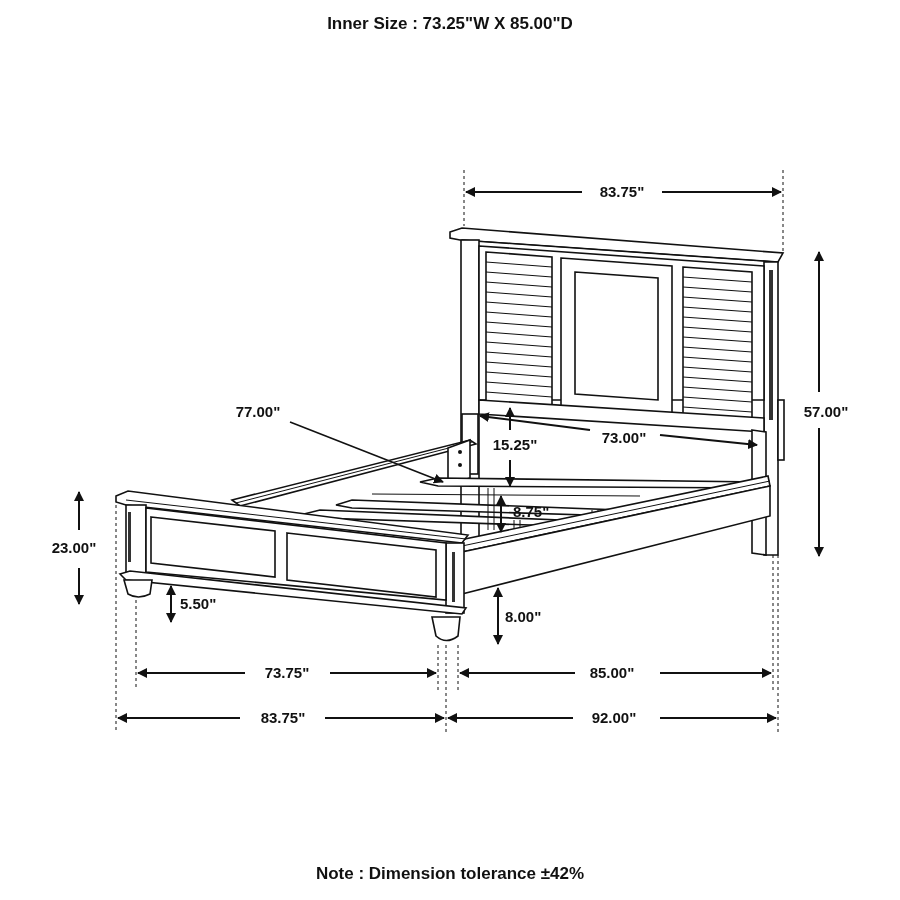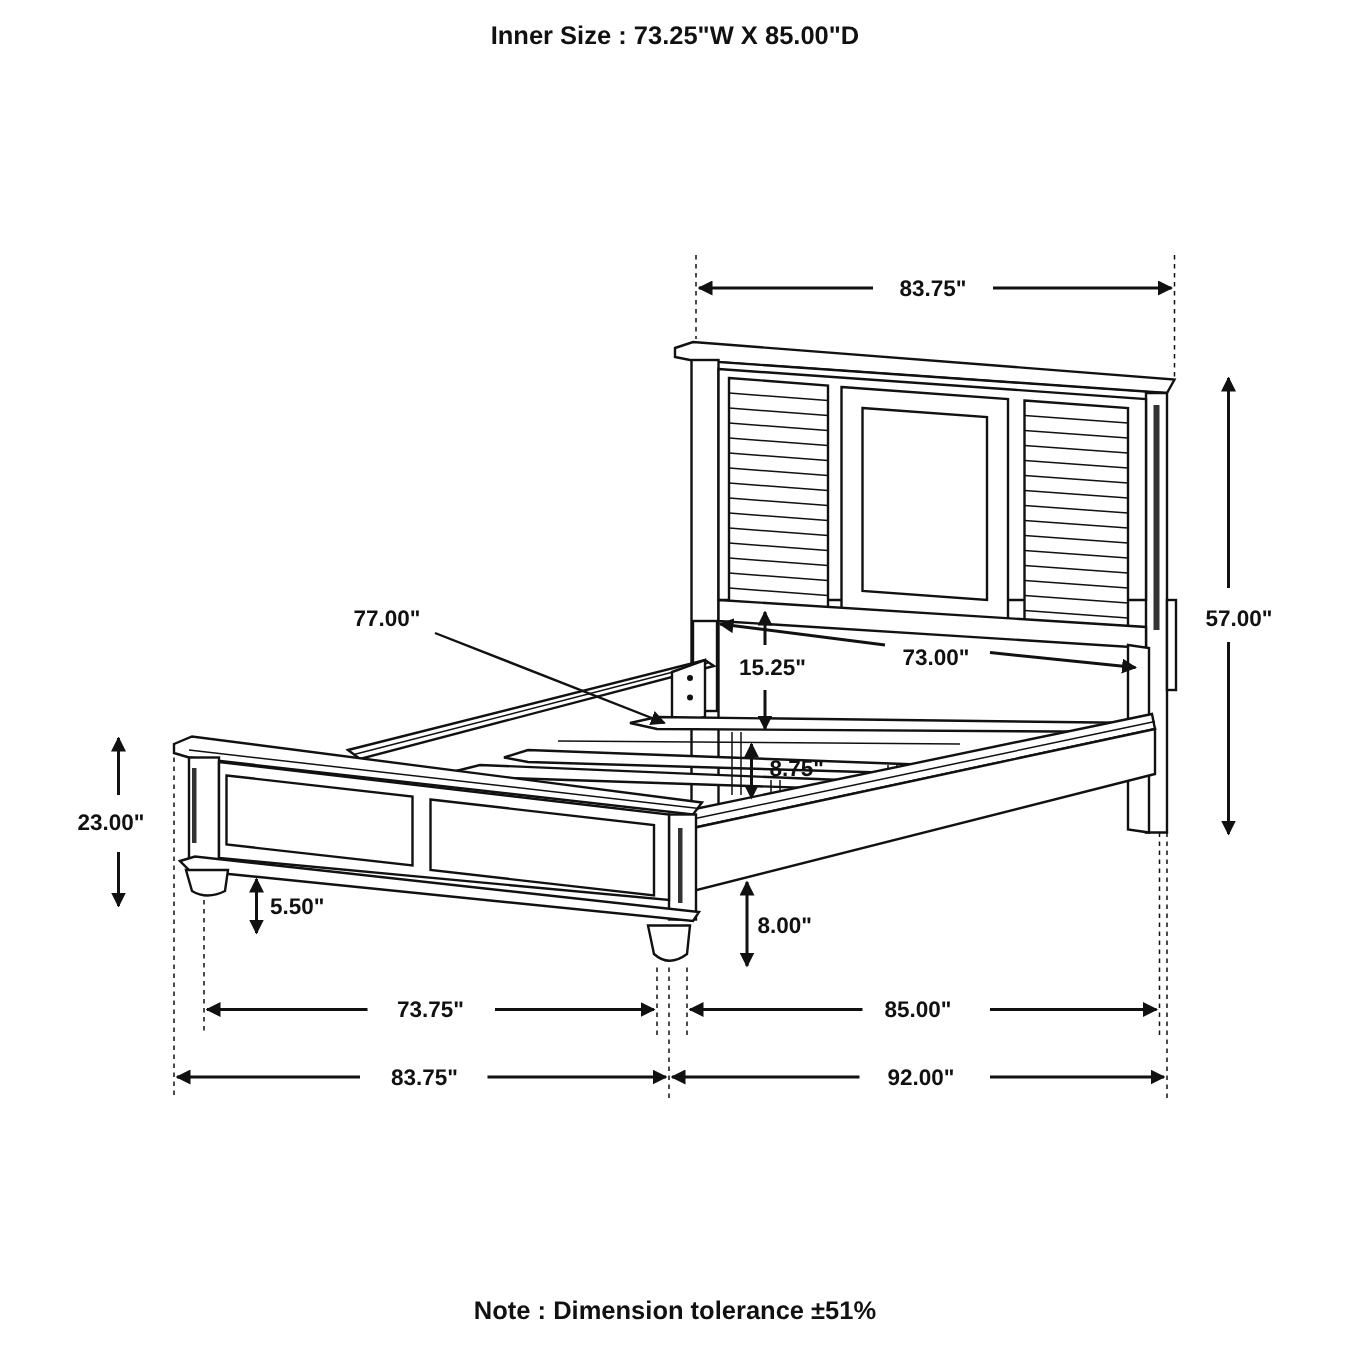--- a/index.html
+++ b/index.html
@@ -213,13 +213,13 @@
     <text class="lbl" x="283" y="723" text-anchor="middle">83.75"</text>
   </g>
 
   <g>
     <line class="dim" x1="448" y1="718" x2="573" y2="718" marker-start="url(#ah)"></line>
     <line class="dim" x1="660" y1="718" x2="776" y2="718" marker-end="url(#ah)"></line>
     <text class="lbl" x="614" y="723" text-anchor="middle">92.00"</text>
   </g>
 </svg>
 
-<div class="note">Note : Dimension tolerance ±51%</div>
+<div class="note">Note : Dimension tolerance ±42%</div>
 
 </body></html>

